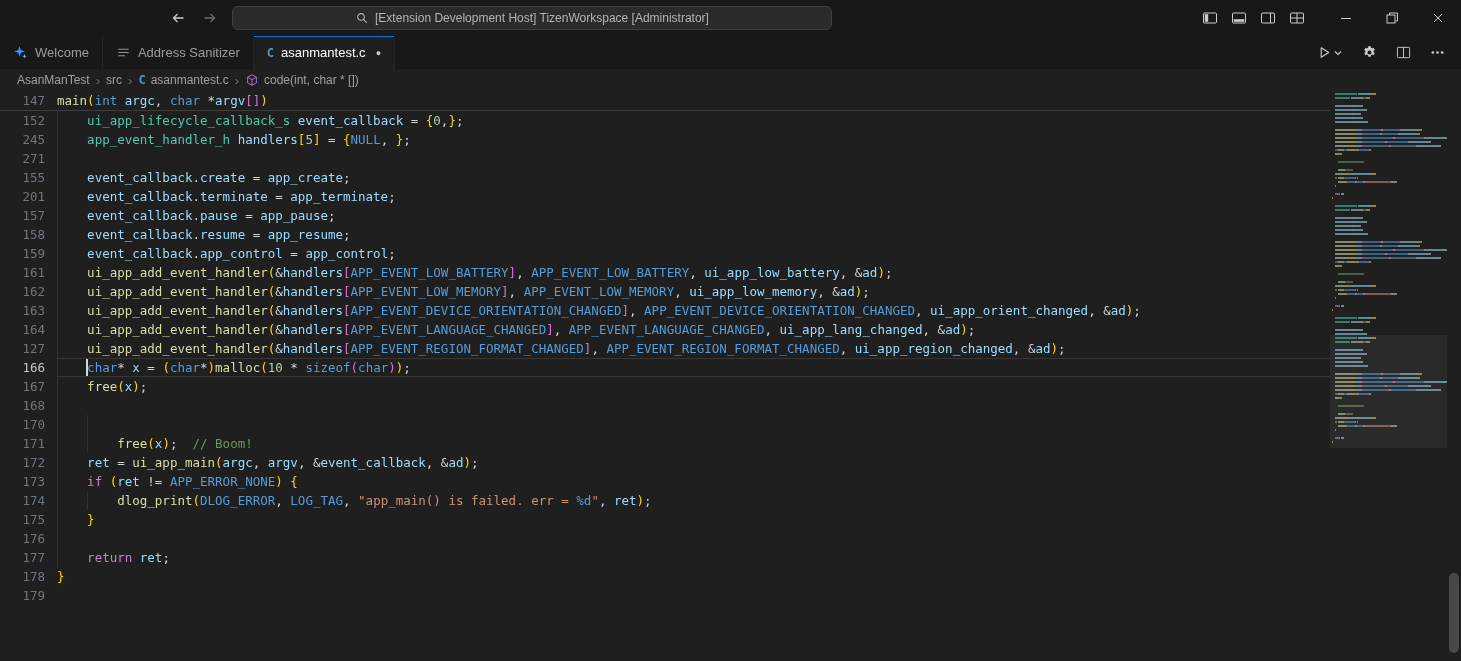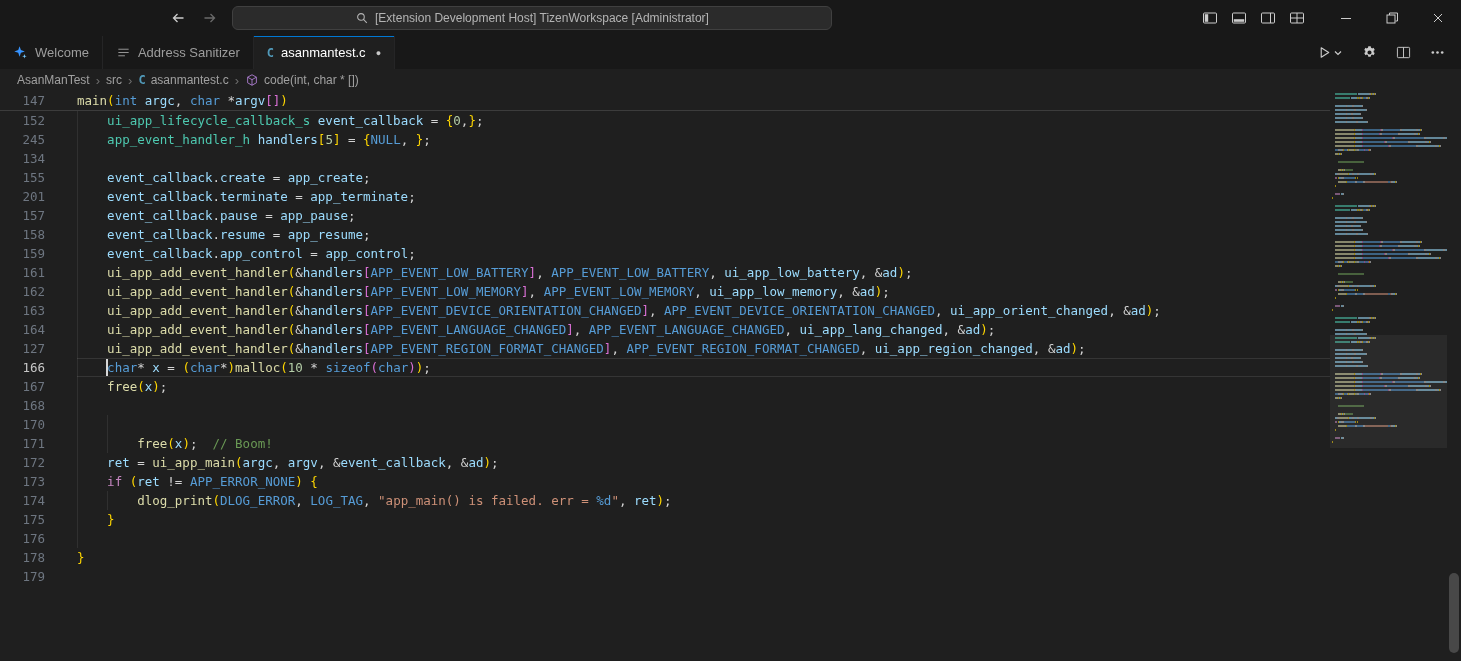--- a/index.html
+++ b/index.html
@@ -33,21 +33,21 @@
   .breadcrumbs { height:22px; flex:none; background:var(--editor-bg); display:flex; align-items:center; padding-left:17px; font-size:12px; color:var(--breadcrumb-text); }
   .crumb { display:flex; align-items:center; gap:5px; cursor:pointer; }
   .crumb-sep { color:#6e6e6e; margin:0 6px; font-size:13px; }
 
   
   .editor { position:relative; flex:1; background:var(--editor-bg); overflow:hidden; font-family:"DejaVu Sans Mono",monospace; }
   .sticky { position:absolute; top:0; left:0; right:131px; height:20px; background:var(--editor-bg); border-bottom:1px solid var(--sticky-border); z-index:3; cursor:pointer; }
   .lines { position:absolute; top:20px; left:0; right:131px; }
   .line { display:flex; height:19px; }
   .ln { flex:none; width:45px; text-align:right; font-size:12.5px; line-height:19px; color:var(--line-number); cursor:pointer; }
-  .lc { position:relative; flex:1; margin-left:32px; white-space:pre; font-size:12.5px; line-height:19px; color:#d4d4d4; cursor:text; }
+  .lc { position:relative; flex:1; margin-left:12px; white-space:pre; font-size:12.5px; line-height:19px; color:#d4d4d4; cursor:text; }
   .line.active .ln { color:var(--line-number-active); }
   .line.active .lc { box-shadow:inset 0 1px 0 var(--current-line-border), inset 0 -1px 0 var(--current-line-border); }
   .guide { position:absolute; top:0; bottom:0; width:1px; background:var(--guide); }
   .cursor { position:absolute; top:1px; width:1.5px; height:17px; background:#d7d7d7; }
 
   
   .minimap { position:absolute; top:0; bottom:0; right:14px; width:117px; overflow:hidden; cursor:pointer; }
   .mm-rows { position:absolute; top:2px; left:2px; right:0; }
   .mm-row { height:2px; margin-bottom:2px; display:flex; opacity:.55; }
   .mm-row span { height:2px; flex:none; }
@@ -251,21 +251,21 @@
     <div class="lines" id="lines">
         <div class="line">
           <div class="ln">152</div>
           <div class="lc"><span class="guide" style="left: 0ch;"></span><span style="color: rgb(212, 212, 212);">    </span><span style="color: rgb(78, 201, 176);">ui_app_lifecycle_callback_s</span><span style="color: rgb(212, 212, 212);"> </span><span style="color: rgb(156, 220, 254);">event_callback</span><span style="color: rgb(212, 212, 212);"> = </span><span style="color: rgb(255, 215, 0);">{</span><span style="color: rgb(181, 206, 168);">0</span><span style="color: rgb(212, 212, 212);">,</span><span style="color: rgb(255, 215, 0);">}</span><span style="color: rgb(212, 212, 212);">;</span></div>
         </div>
         <div class="line">
           <div class="ln">245</div>
           <div class="lc"><span class="guide" style="left: 0ch;"></span><span style="color: rgb(212, 212, 212);">    </span><span style="color: rgb(78, 201, 176);">app_event_handler_h</span><span style="color: rgb(212, 212, 212);"> </span><span style="color: rgb(156, 220, 254);">handlers</span><span style="color: rgb(255, 215, 0);">[</span><span style="color: rgb(181, 206, 168);">5</span><span style="color: rgb(255, 215, 0);">]</span><span style="color: rgb(212, 212, 212);"> = </span><span style="color: rgb(255, 215, 0);">{</span><span style="color: rgb(86, 156, 214);">NULL</span><span style="color: rgb(212, 212, 212);">, </span><span style="color: rgb(255, 215, 0);">}</span><span style="color: rgb(212, 212, 212);">;</span></div>
         </div>
         <div class="line">
-          <div class="ln">134</div>
+          <div class="ln">271</div>
           <div class="lc"><span class="guide" style="left: 0ch;"></span></div>
         </div>
         <div class="line">
           <div class="ln">155</div>
           <div class="lc"><span class="guide" style="left: 0ch;"></span><span style="color: rgb(212, 212, 212);">    </span><span style="color: rgb(156, 220, 254);">event_callback</span><span style="color: rgb(212, 212, 212);">.</span><span style="color: rgb(156, 220, 254);">create</span><span style="color: rgb(212, 212, 212);"> = </span><span style="color: rgb(156, 220, 254);">app_create</span><span style="color: rgb(212, 212, 212);">;</span></div>
         </div>
         <div class="line">
           <div class="ln">201</div>
           <div class="lc"><span class="guide" style="left: 0ch;"></span><span style="color: rgb(212, 212, 212);">    </span><span style="color: rgb(156, 220, 254);">event_callback</span><span style="color: rgb(212, 212, 212);">.</span><span style="color: rgb(156, 220, 254);">terminate</span><span style="color: rgb(212, 212, 212);"> = </span><span style="color: rgb(156, 220, 254);">app_terminate</span><span style="color: rgb(212, 212, 212);">;</span></div>
         </div>
@@ -333,20 +333,24 @@
           <div class="ln">174</div>
           <div class="lc"><span class="guide" style="left: 0ch;"></span><span class="guide" style="left: 4ch;"></span><span style="color: rgb(212, 212, 212);">        </span><span style="color: rgb(220, 220, 170);">dlog_print</span><span style="color: rgb(255, 215, 0);">(</span><span style="color: rgb(86, 156, 214);">DLOG_ERROR</span><span style="color: rgb(212, 212, 212);">, </span><span style="color: rgb(86, 156, 214);">LOG_TAG</span><span style="color: rgb(212, 212, 212);">, </span><span style="color: rgb(206, 145, 120);">"app_main() is failed. err = </span><span style="color: rgb(86, 156, 214);">%d</span><span style="color: rgb(206, 145, 120);">"</span><span style="color: rgb(212, 212, 212);">, </span><span style="color: rgb(156, 220, 254);">ret</span><span style="color: rgb(255, 215, 0);">)</span><span style="color: rgb(212, 212, 212);">;</span></div>
         </div>
         <div class="line">
           <div class="ln">175</div>
           <div class="lc"><span class="guide" style="left: 0ch;"></span><span style="color: rgb(212, 212, 212);">    </span><span style="color: rgb(255, 215, 0);">}</span></div>
         </div>
         <div class="line">
           <div class="ln">176</div>
           <div class="lc"><span class="guide" style="left: 0ch;"></span></div>
+        </div>
+        <div class="line">
+          <div class="ln">177</div>
+          <div class="lc"><span class="guide" style="left: 0ch;"></span><span style="color: rgb(212, 212, 212);">    </span><span style="color: rgb(197, 134, 192);">return</span><span style="color: rgb(212, 212, 212);"> </span><span style="color: rgb(156, 220, 254);">ret</span><span style="color: rgb(212, 212, 212);">;</span></div>
         </div>
         <div class="line">
           <div class="ln">178</div>
           <div class="lc"><span style="color: rgb(255, 215, 0);">}</span></div>
         </div>
         <div class="line">
           <div class="ln">179</div>
           <div class="lc"></div>
         </div>
       </div>

